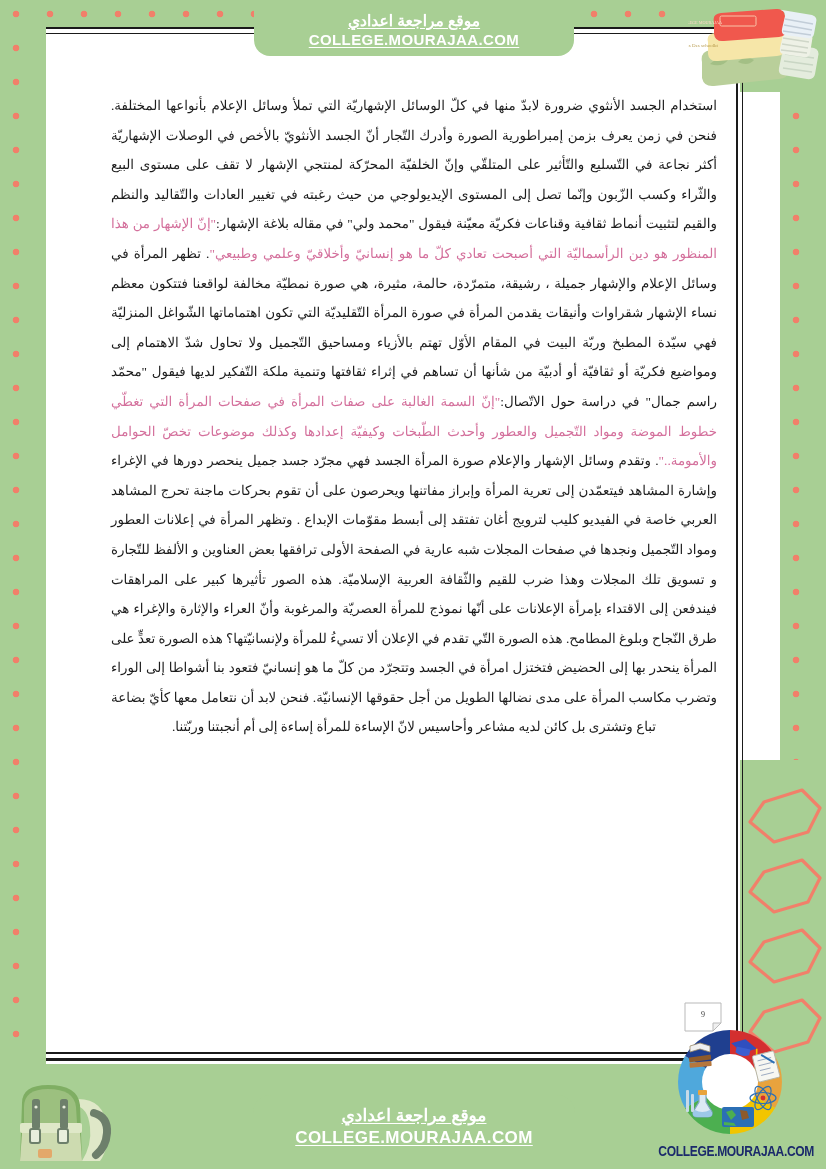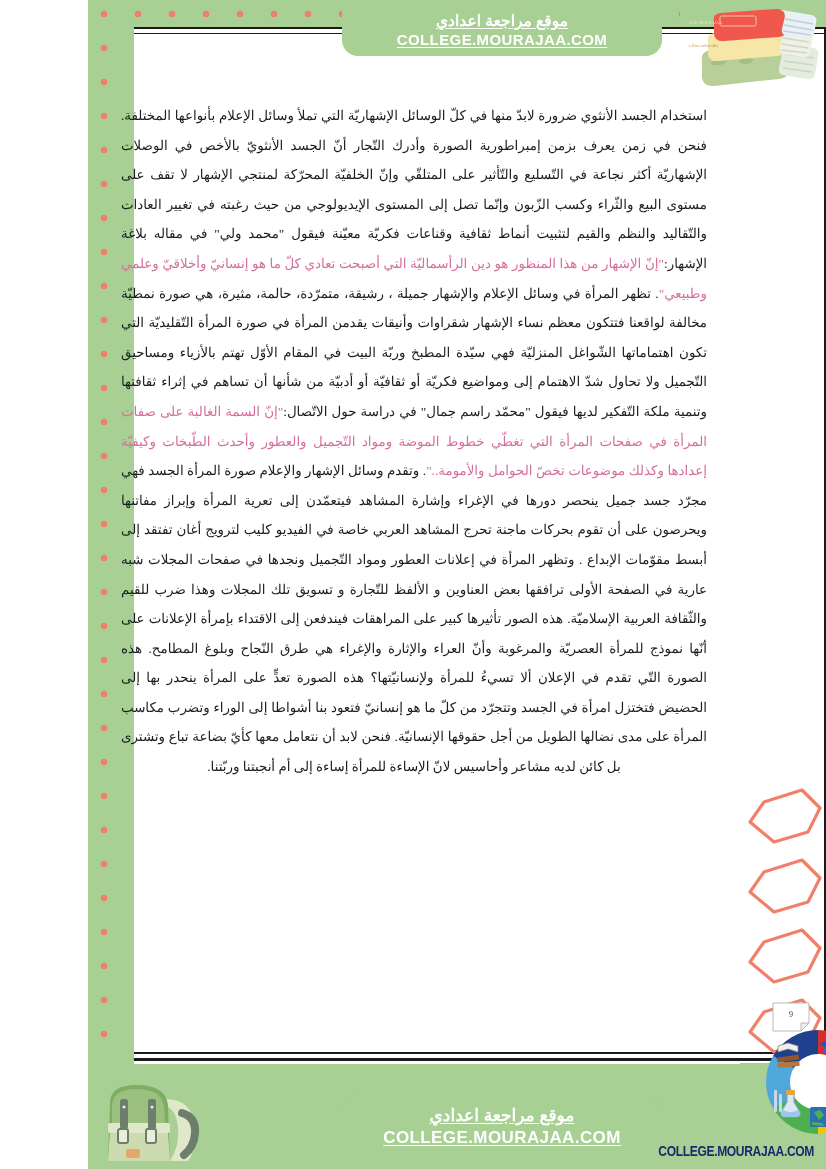--- a/index.html
+++ b/index.html
@@ -8,21 +8,21 @@
   html, body {
     width: 826px;
     height: 1169px;
     overflow: hidden;
     font-family: "Liberation Sans", sans-serif;
   }
 
   
   #page {
     position: relative;
-    width: 738px;
+    width: 826px;
     height: 1169px;
     background: #ffffff;
     overflow: hidden;
   }
 
   
   .dot-band {
     position: absolute;
     background-color: #a8cf94;
     background-image:
@@ -127,21 +127,21 @@
     top: 84px;
     width: 620px;
     direction: rtl;
     text-align: justify;
     text-align-last: center;
     font-family: "Liberation Serif", "DejaVu Serif", serif;
     font-size: 13.4px;
     line-height: 29.6px;
     color: #1d1d1d;
   }
-  #article p { margin: 17px; text-indent: 0; }
+  #article p { margin: 7px; text-indent: 0; }
   .quote-pink { color: #d4709c; }
 
   
   #books {
     position: absolute;
     z-index: 9;
     right: 6px;
     top: 4px;
     width: 132px;
     height: 84px;

